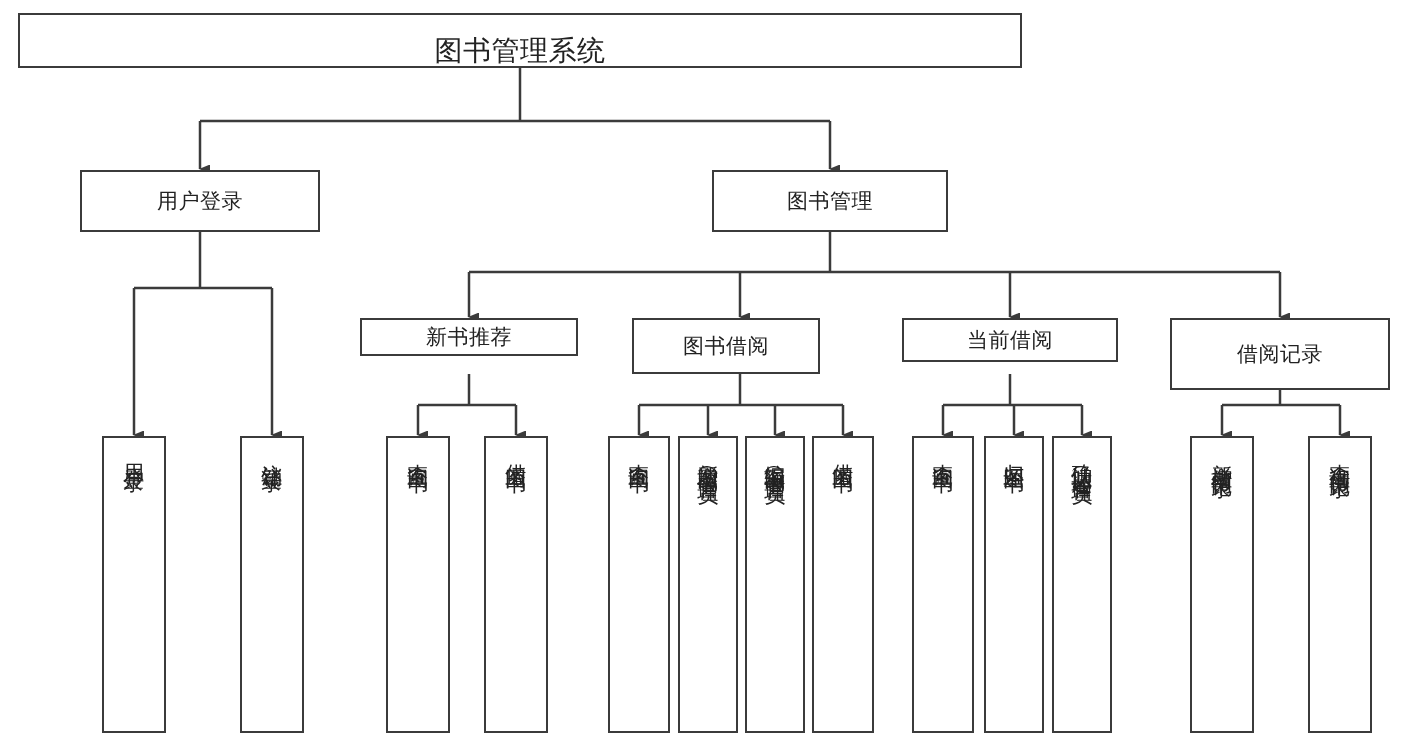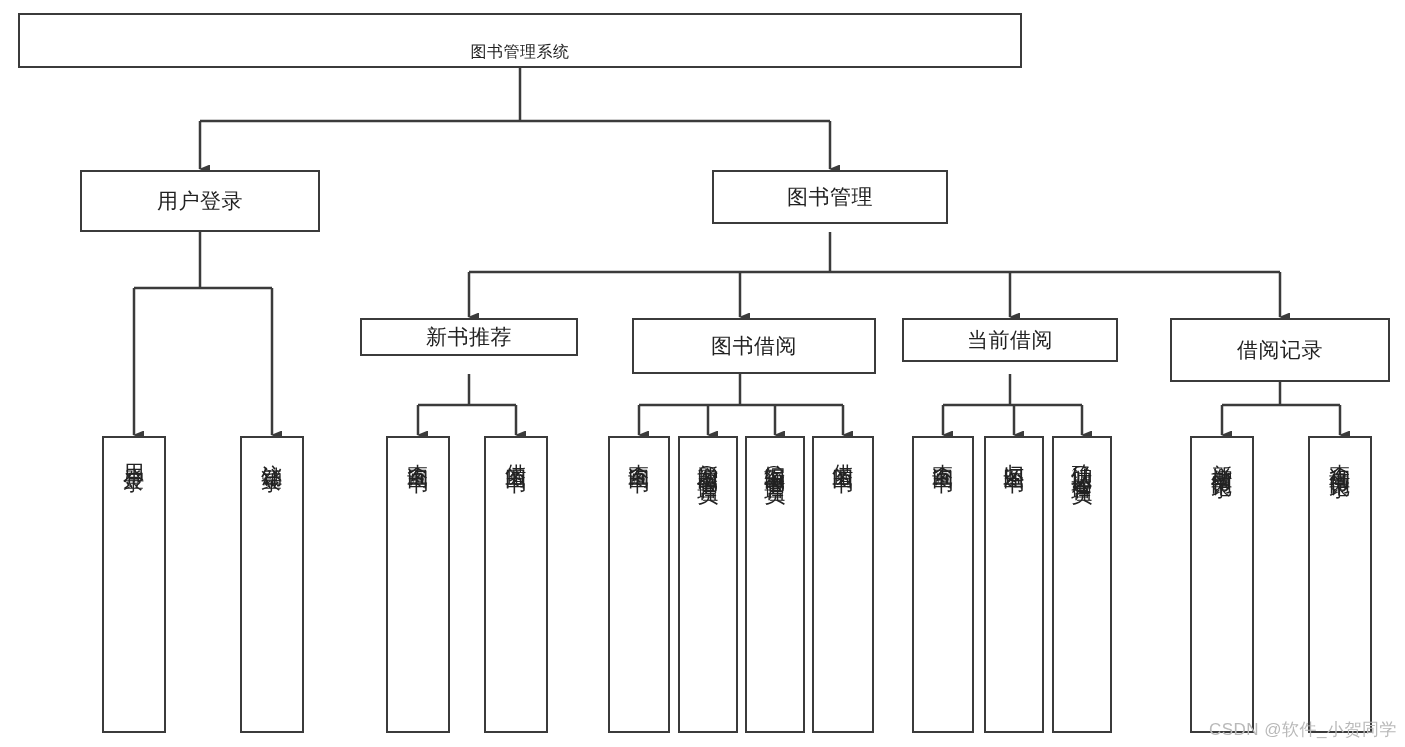--- a/index.html
+++ b/index.html
@@ -53,21 +53,21 @@
     padding-top: 9px;
   }
   .node.vertical .node-label {
     writing-mode: vertical-rl;
     text-orientation: upright;
     font-size: 21px;
     line-height: 1.22;
     letter-spacing: 3px;
     white-space: nowrap;
   }
-  .node.root .node-label { font-size: 16px; margin-top: 22px; }
+  .node.root .node-label { font-size: 28px; margin-top: 22px; }
   .node.level2 .node-label { font-size: 21px; }
   .node.level3 .node-label { font-size: 21px; }
 
   .watermark {
     position: absolute;
     right: 8px;
     bottom: 6px;
     color: #b9b9b9;
     font-size: 17px;
     letter-spacing: 0.5px;
@@ -122,33 +122,33 @@
       </g>
   </svg>
 
   <div id="node-layer">
       <div class="node level1 root" style="left: 18px; top: 13px; width: 1004px; height: 55px;">
         <span class="node-label">图书管理系统</span>
       </div>
       <div class="node level2" style="left: 80px; top: 170px; width: 240px; height: 62px;">
         <span class="node-label">用户登录</span>
       </div>
-      <div class="node level2" style="left: 712px; top: 170px; width: 236px; height: 54px;">
+      <div class="node level2" style="left: 712px; top: 170px; width: 236px; height: 62px;">
         <span class="node-label">图书管理</span>
       </div>
       <div class="node level3" style="left: 360px; top: 318px; width: 218px; height: 38px;">
         <span class="node-label">新书推荐</span>
       </div>
-      <div class="node level3" style="left: 632px; top: 318px; width: 244px; height: 56px;">
+      <div class="node level3" style="left: 632px; top: 318px; width: 188px; height: 56px;">
         <span class="node-label">图书借阅</span>
       </div>
       <div class="node level3" style="left: 902px; top: 318px; width: 216px; height: 44px;">
         <span class="node-label">当前借阅</span>
       </div>
-      <div class="node level3" style="left: 1170px; top: 318px; width: 220px; height: 64px;">
+      <div class="node level3" style="left: 1170px; top: 318px; width: 220px; height: 72px;">
         <span class="node-label">借阅记录</span>
       </div>
       <div class="node level4 vertical" style="left: 102px; top: 436px; width: 64px; height: 297px;">
         <span class="node-label">用户登录</span>
       </div>
       <div class="node level4 vertical" style="left: 240px; top: 436px; width: 64px; height: 297px;">
         <span class="node-label">注销登录</span>
       </div>
       <div class="node level4 vertical" style="left: 386px; top: 436px; width: 64px; height: 297px;">
         <span class="node-label">查询图书</span>
@@ -178,14 +178,13 @@
         <span class="node-label">确认归还（管理员）</span>
       </div>
       <div class="node level4 vertical" style="left: 1190px; top: 436px; width: 64px; height: 297px;">
         <span class="node-label">新增借阅记录</span>
       </div>
       <div class="node level4 vertical" style="left: 1308px; top: 436px; width: 64px; height: 297px;">
         <span class="node-label">查询借阅记录</span>
       </div>
     </div>
 
-  <div class="watermark">CSDN @软件_小贺同学</div>
 </div>
 
 </body></html>

